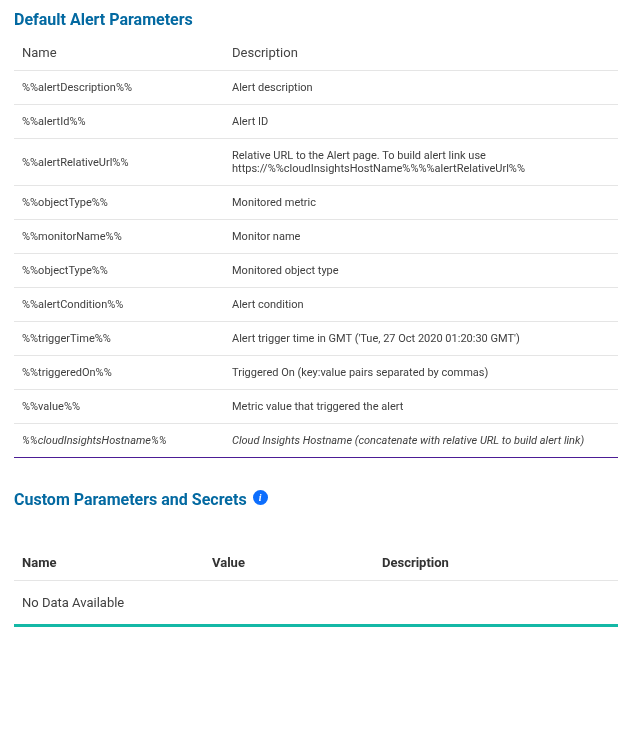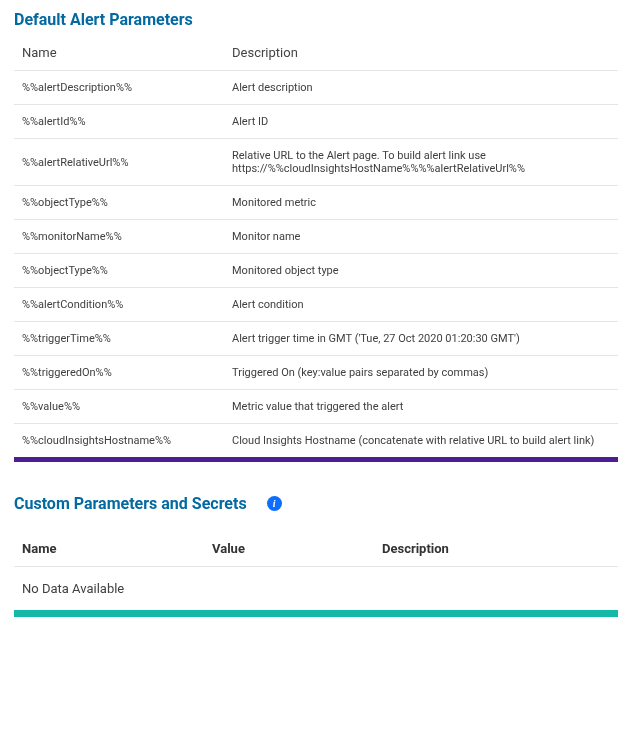--- a/index.html
+++ b/index.html
@@ -33,32 +33,33 @@
       font-size: 13px;
     }
     .tbl td {
       padding: 10px 8px;
       border-top: 1px solid #e5e5e5;
       vertical-align: middle;
       font-size: 11px;
       color: #404040;
     }
     .tbl tbody tr:last-child td {
-      border-bottom: 5px solid #4c1d95;
+      border-bottom: 1px solid #4c1d95;
+      font-style: italic;
     }
     .col-name-1 { width: 210px; }
     .col-desc-1 { width: auto; }
     .section2 {
       margin-top: 32px;
     }
     .section2-header {
       display: flex;
-      align-items: center;
-      gap: 20px;
-      margin-bottom: 18px;
+      align-items: flex-start;
+      gap: 6px;
+      margin-bottom: 36px;
     }
     .info-icon {
       width: 15px;
       height: 15px;
       border-radius: 50%;
       background: #0d6efd;
       color: #fff;
       display: inline-flex;
       align-items: center;
       justify-content: center;
@@ -76,21 +77,21 @@
       font-weight: 700;
       color: #333;
       padding: 10px 8px;
       font-size: 13px;
       border-bottom: 1px solid #e5e5e5;
     }
     .tbl2 td {
       padding: 14px 8px;
       font-size: 13px;
       color: #404040;
-      border-bottom: 7px solid #14b8a6;
+      border-bottom: 3px solid #14b8a6;
     }
     .col2-name { width: 190px; }
     .col2-value { width: 170px; }
     .col2-desc { width: auto; }
   </style>
 </head>
 <body>
 
 <div class="section-title">Default Alert Parameters</div>
 

